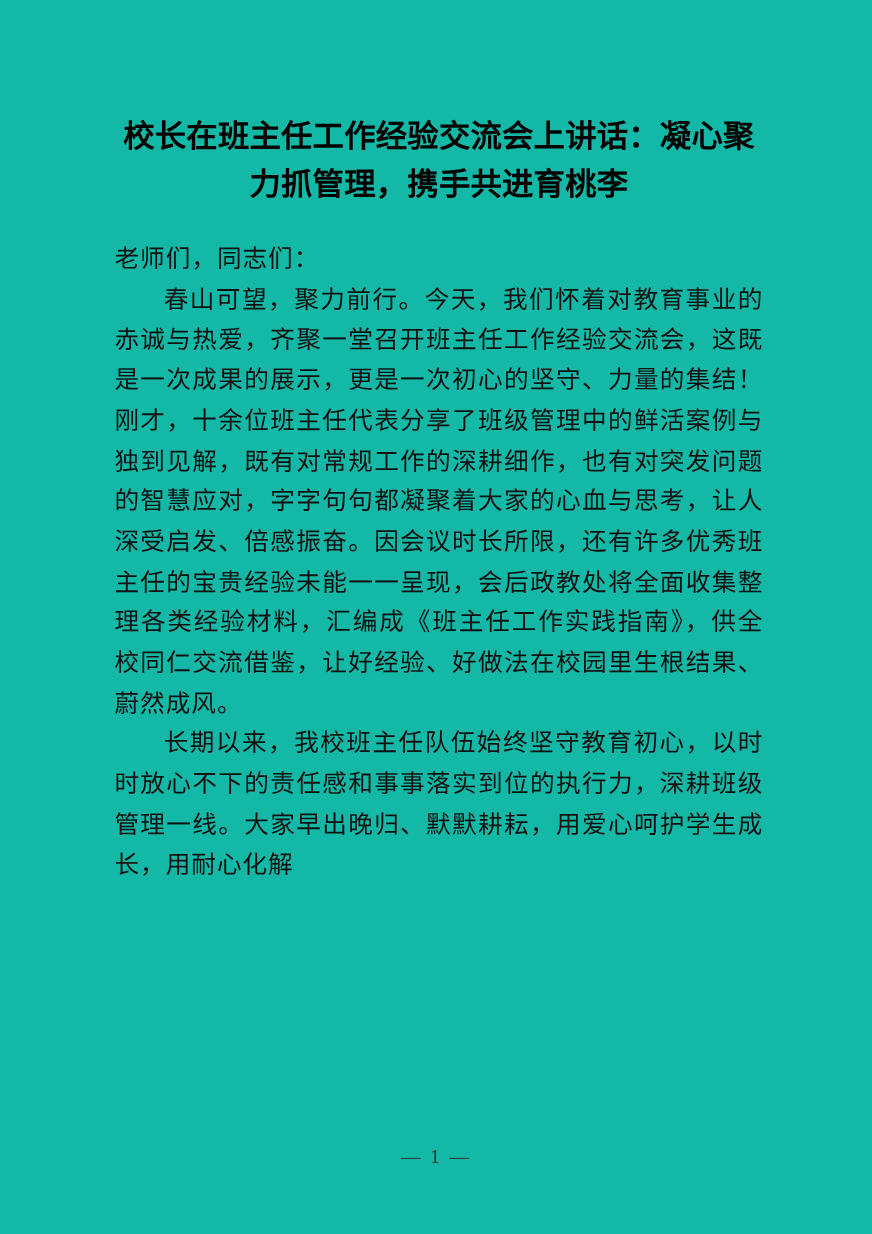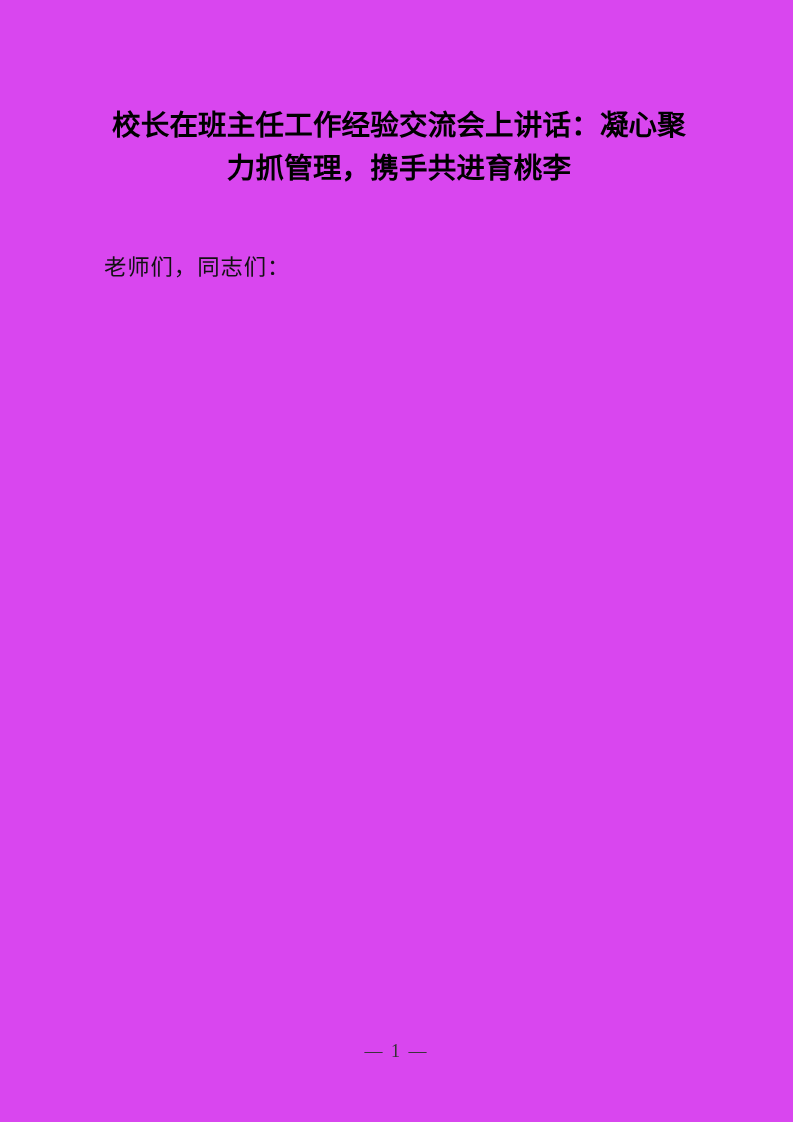--- a/index.html
+++ b/index.html
@@ -7,21 +7,21 @@
     margin: 0;
     padding: 0;
     background: #ffffff;
   }
 
   .page {
     position: relative;
     width: 793px;
     height: 1122px;
     margin: 0 auto;
-    background: #d946ef;
+    background: #14b8a6;
     overflow: hidden;
     box-sizing: border-box;
   }
 
   .doc-body {
     position: absolute;
     left: 104px;
     top: 0;
     width: 590px;
   }
@@ -56,21 +56,20 @@
     letter-spacing: 0.9px;
     word-break: break-all;
   }
 
   .para.indent {
     text-indent: 2em;
   }
 
   .para.salutation {
     text-indent: 0;
-    margin-top: 32px;
   }
 
   .footer {
     position: absolute;
     left: 0;
     right: 0;
     top: 1040px;
     text-align: center;
     font-family: "Liberation Serif", "DejaVu Serif", serif;
     font-size: 18px;
@@ -85,22 +84,24 @@
 <div class="page">
 
   <div class="doc-body">
 
     <h1 class="doc-title"><span>校长在班主任工作经验交流会上讲话：凝</span><span>心聚力抓管理，携手共进育桃李</span></h1>
 
     <div class="doc-content">
 
       <p class="para salutation">老师们，同志们：</p>
 
+      <p class="para indent">春山可望，聚力前行。今天，我们怀着对教育事业的赤诚与热爱，齐聚一堂召开班主任工作经验交流会，这既是一次成果的展示，更是一次初心的坚守、力量的集结！刚才，十余位班主任代表分享了班级管理中的鲜活案例与独到见解，既有对常规工作的深耕细作，也有对突发问题的智慧应对，字字句句都凝聚着大家的心血与思考，让人深受启发、倍感振奋。因会议时长所限，还有许多优秀班主任的宝贵经验未能一一呈现，会后政教处将全面收集整理各类经验材料，汇编成《班主任工作实践指南》，供全校同仁交流借鉴，让好经验、好做法在校园里生根结果、蔚然成风。</p>
 
 
+      <p class="para indent">长期以来，我校班主任队伍始终坚守教育初心，以时时放心不下的责任感和事事落实到位的执行力，深耕班级管理一线。大家早出晚归、默默耕耘，用爱心呵护学生成长，用耐心化解</p>
 
     </div>
 
   </div>
 
   <div class="footer">
     <span>— 1 —</span>
   </div>
 
 </div>

